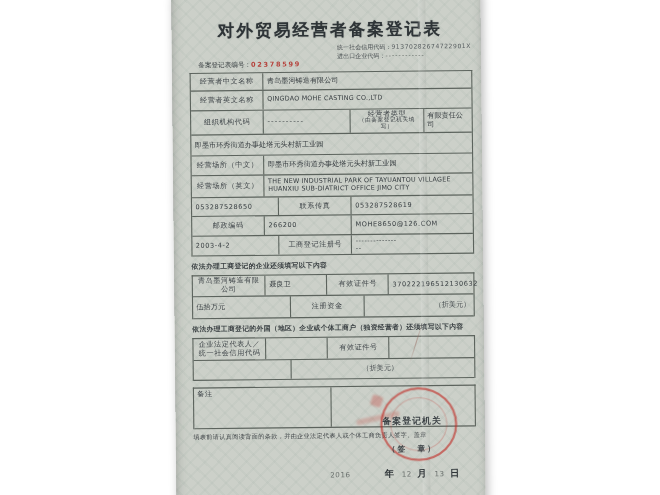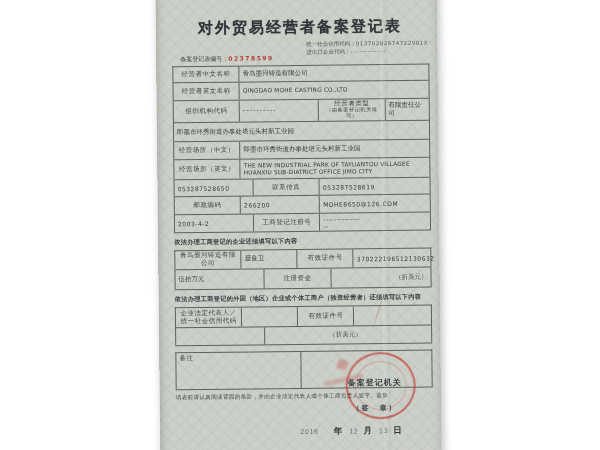--- a/index.html
+++ b/index.html
@@ -58,21 +58,21 @@
     border-radius:2px;transform:rotate(20deg);filter:blur(1px);}
   .seal-mark2{position:absolute;left:14px;top:30px;width:40px;height:5px;background:rgba(192,44,37,0.22);
     border-radius:2px;transform:rotate(-12deg);filter:blur(1px);}
   .authority{position:absolute;left:0;right:0;top:30px;text-align:center;font-size:8px;font-weight:bold;
     color:#3c4246;letter-spacing:1px;}
   .seal-sub{position:absolute;left:0;right:0;top:56px;text-align:center;font-size:7px;font-weight:bold;
     color:#3c4246;letter-spacing:2px;}
   .date-line{position:absolute;left:140px;top:434px;width:150px;font-size:8.5px;font-weight:bold;
     color:#2f3538;letter-spacing:2px;white-space:nowrap;}
   .date-line .hand{font-size:6.5px;color:#6a706d;font-weight:normal;letter-spacing:0.5px;}
-  .date-line .yr{margin-right:10px;}
+  .date-line .yr{margin-right:26px;}
   .crease{position:absolute;left:219px;top:300px;width:1px;height:40px;
     background:linear-gradient(rgba(150,105,95,0), rgba(150,105,95,0.5), rgba(150,105,95,0));
     transform:rotate(18deg);}
 </style>
 </head>
 <body>
 
 <div class="photo">
   <div class="paper">
     <div class="fold"></div>

